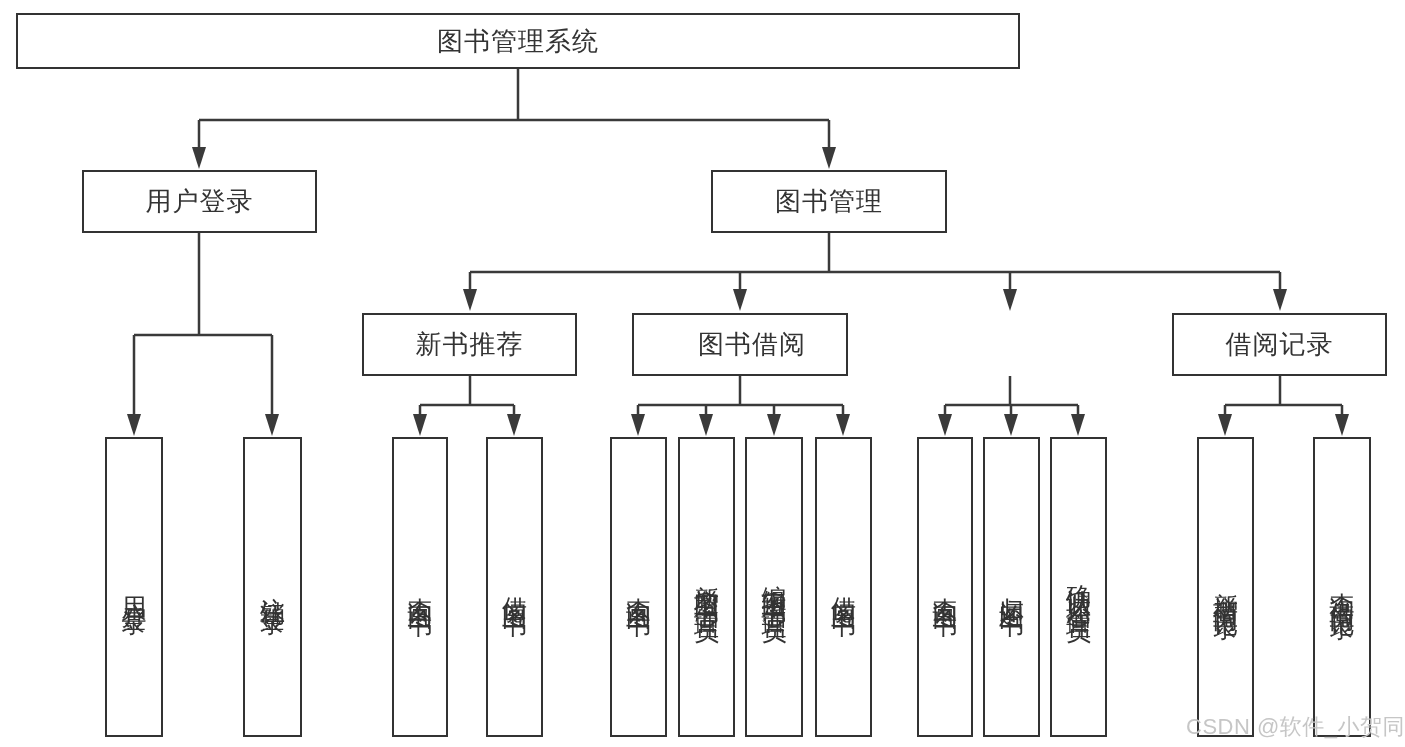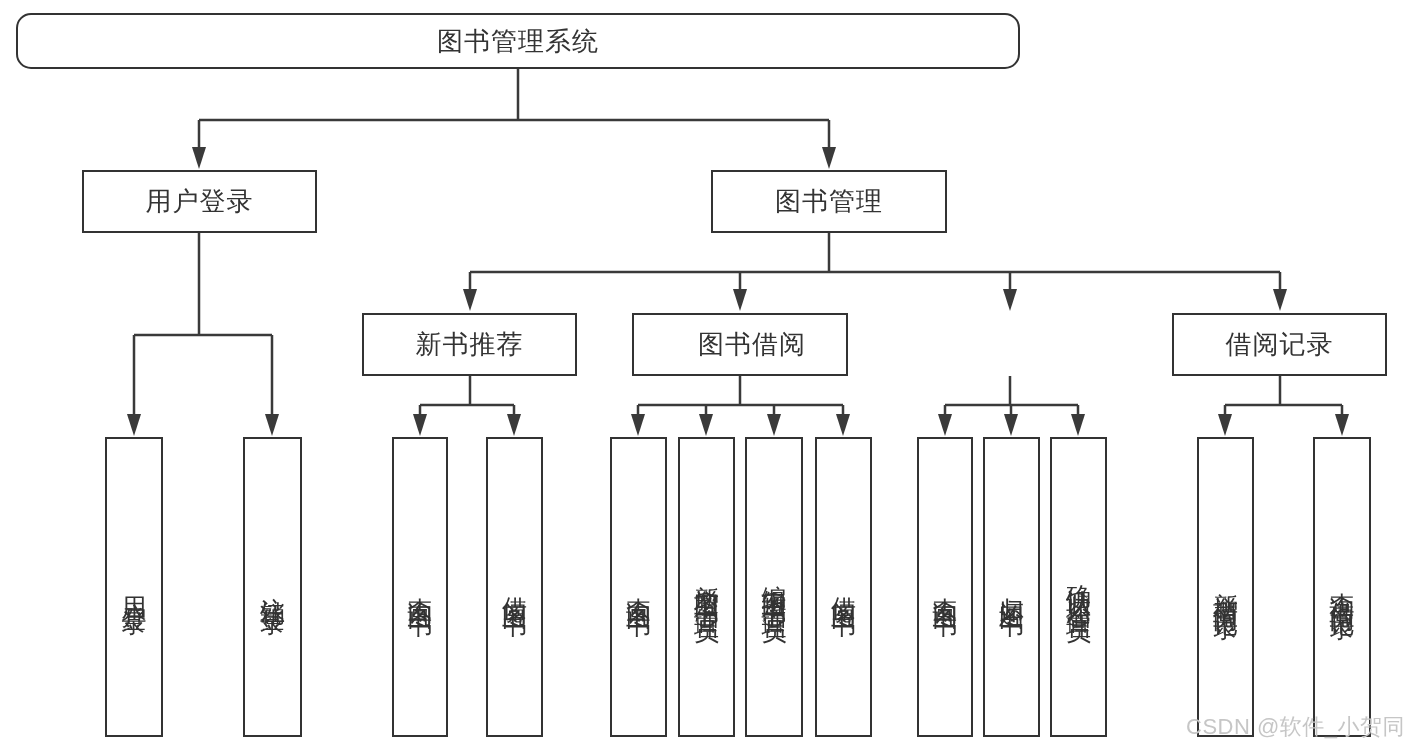--- a/index.html
+++ b/index.html
@@ -124,21 +124,21 @@
       <g>
         <path d="M1280 376 V405 M1225 405 H1342" fill="none"></path>
         <path d="M1225 405 V418 M1342 405 V418" fill="none"></path>
         <polygon points="1225,436 1218,414 1232,414" stroke="none"></polygon>
         <polygon points="1342,436 1335,414 1349,414" stroke="none"></polygon>
       </g>
 
     </g>
   </svg>
 
-  <div class="node" style="left:16px; top:13px; width:1004px; height:56px;border-radius:15px;">
+  <div class="node" style="left:16px; top:13px; width:1004px; height:56px;">
     <span>图书管理系统</span>
   </div>
 
   <div class="node" style="left:82px; top:170px; width:235px; height:63px;">
     <span>用户登录</span>
   </div>
   <div class="node" style="left:362px; top:313px; width:215px; height:63px;">
     <span>新书推荐</span>
   </div>
 

